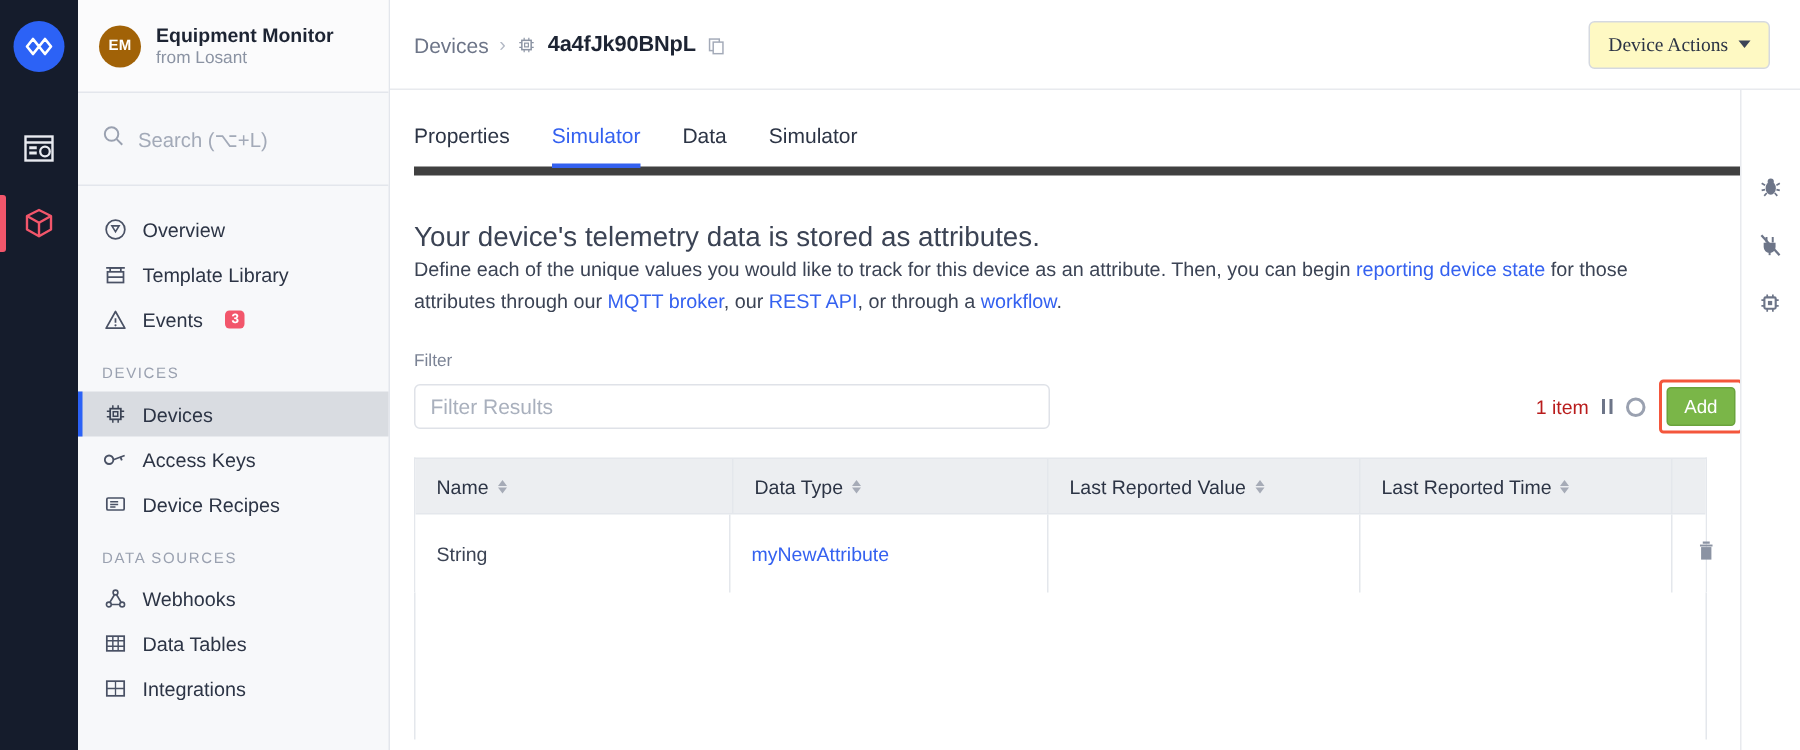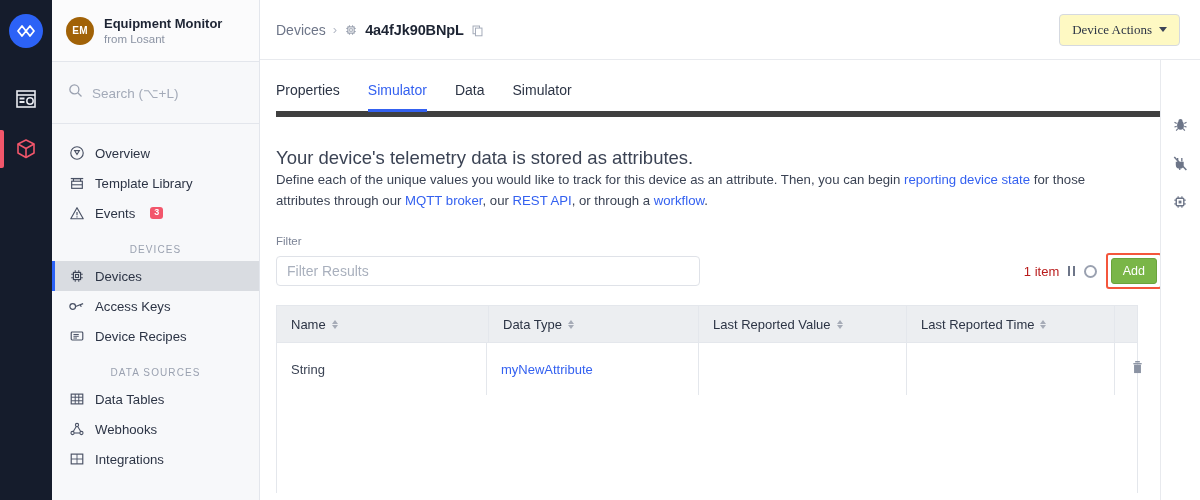--- a/index.html
+++ b/index.html
@@ -50,21 +50,21 @@
   }
   .ws-name { font-size: 13px; font-weight: bold; color: #1d2433; line-height: 15px; }
   .ws-sub  { font-size: 11.5px; color: #8b93a3; line-height: 14px; margin-top: 1px; }
 
   .search-box {
     height: 62px; display: flex; align-items: center; gap: 9px;
     padding: 0 16px; border-bottom: 1px solid #e3e6ec; background: #f7f8fa;
   }
   .search-ph { font-size: 13.5px; color: #a3aab8; }
 
-  .nav { padding-top: 14px; text-align: center; }
+  .nav { padding-top: 14px; }
   .nav-group-label {
     font-size: 10px; color: #9aa1b0; letter-spacing: 1.1px;
     padding: 0 16px; margin: 16px 0 6px 0;
   }
   .nav-item {
     display: flex; align-items: center; gap: 10px;
     height: 30px; padding: 0 16px; position: relative;
     font-size: 13.2px; color: #2c3445;
   }
   .nav-item.active { background: #d9dce1; }
@@ -284,41 +284,41 @@
               <line x1="5" y1="11.3" x2="9" y2="11.3" stroke="#4a5265" stroke-width="1.1"></line>
             </svg>
         </span>
         <span>Device Recipes</span>
       </div>
 
       <div class="nav-group-label">DATA SOURCES</div>
       <div class="nav-item">
         <span class="nav-ico">
           <svg width="16" height="16" viewBox="0 0 18 18">
-              <rect x="2.5" y="3.5" width="13" height="11" fill="none" stroke="#4a5265" stroke-width="1.3"></rect>
-              <line x1="2.5" y1="7" x2="15.5" y2="7" stroke="#4a5265" stroke-width="1.1"></line>
-              <line x1="2.5" y1="11" x2="15.5" y2="11" stroke="#4a5265" stroke-width="1.1"></line>
-              <line x1="7" y1="3.5" x2="7" y2="14.5" stroke="#4a5265" stroke-width="1.1"></line>
-              <line x1="11" y1="3.5" x2="11" y2="14.5" stroke="#4a5265" stroke-width="1.1"></line>
-            </svg>
-        </span>
-        <span>Data Tables</span>
-      </div>
-      <div class="nav-item">
-        <span class="nav-ico">
-          <svg width="16" height="16" viewBox="0 0 18 18">
               <circle cx="9" cy="4.5" r="1.8" fill="none" stroke="#4a5265" stroke-width="1.2"></circle>
               <circle cx="4" cy="13.5" r="1.8" fill="none" stroke="#4a5265" stroke-width="1.2"></circle>
               <circle cx="14" cy="13.5" r="1.8" fill="none" stroke="#4a5265" stroke-width="1.2"></circle>
               <line x1="8.2" y1="6.2" x2="4.8" y2="11.8" stroke="#4a5265" stroke-width="1.2"></line>
               <line x1="9.8" y1="6.2" x2="13.2" y2="11.8" stroke="#4a5265" stroke-width="1.2"></line>
               <line x1="5.8" y1="13.5" x2="12.2" y2="13.5" stroke="#4a5265" stroke-width="1.2"></line>
             </svg>
         </span>
         <span>Webhooks</span>
+      </div>
+      <div class="nav-item">
+        <span class="nav-ico">
+          <svg width="16" height="16" viewBox="0 0 18 18">
+              <rect x="2.5" y="3.5" width="13" height="11" fill="none" stroke="#4a5265" stroke-width="1.3"></rect>
+              <line x1="2.5" y1="7" x2="15.5" y2="7" stroke="#4a5265" stroke-width="1.1"></line>
+              <line x1="2.5" y1="11" x2="15.5" y2="11" stroke="#4a5265" stroke-width="1.1"></line>
+              <line x1="7" y1="3.5" x2="7" y2="14.5" stroke="#4a5265" stroke-width="1.1"></line>
+              <line x1="11" y1="3.5" x2="11" y2="14.5" stroke="#4a5265" stroke-width="1.1"></line>
+            </svg>
+        </span>
+        <span>Data Tables</span>
       </div>
       <div class="nav-item">
         <span class="nav-ico">
           <svg width="16" height="16" viewBox="0 0 18 18">
               <rect x="2.5" y="3.5" width="13" height="11" fill="none" stroke="#4a5265" stroke-width="1.3"></rect>
               <line x1="9" y1="3.5" x2="9" y2="14.5" stroke="#4a5265" stroke-width="1"></line>
               <line x1="2.5" y1="9" x2="15.5" y2="9" stroke="#4a5265" stroke-width="1"></line>
             </svg>
         </span>
         <span>Integrations</span>

